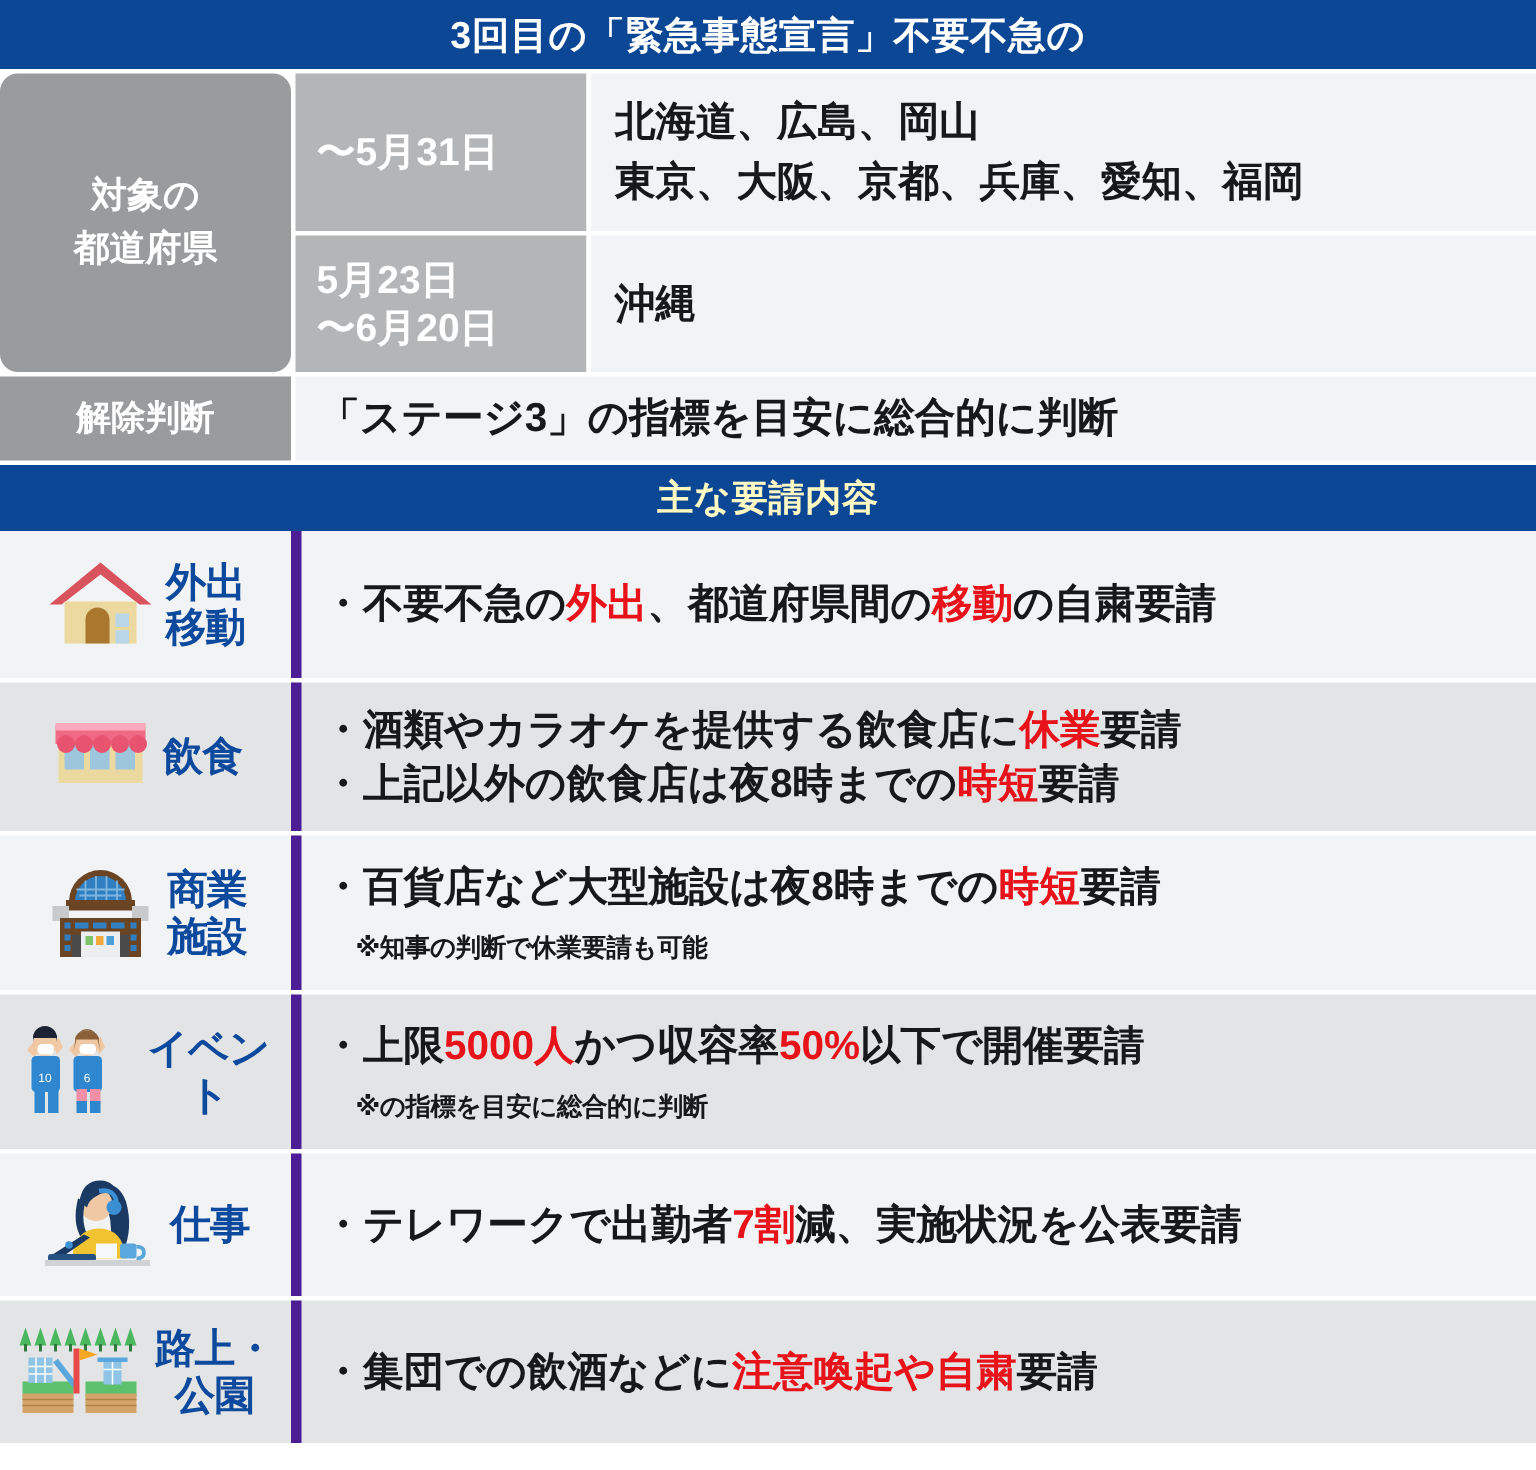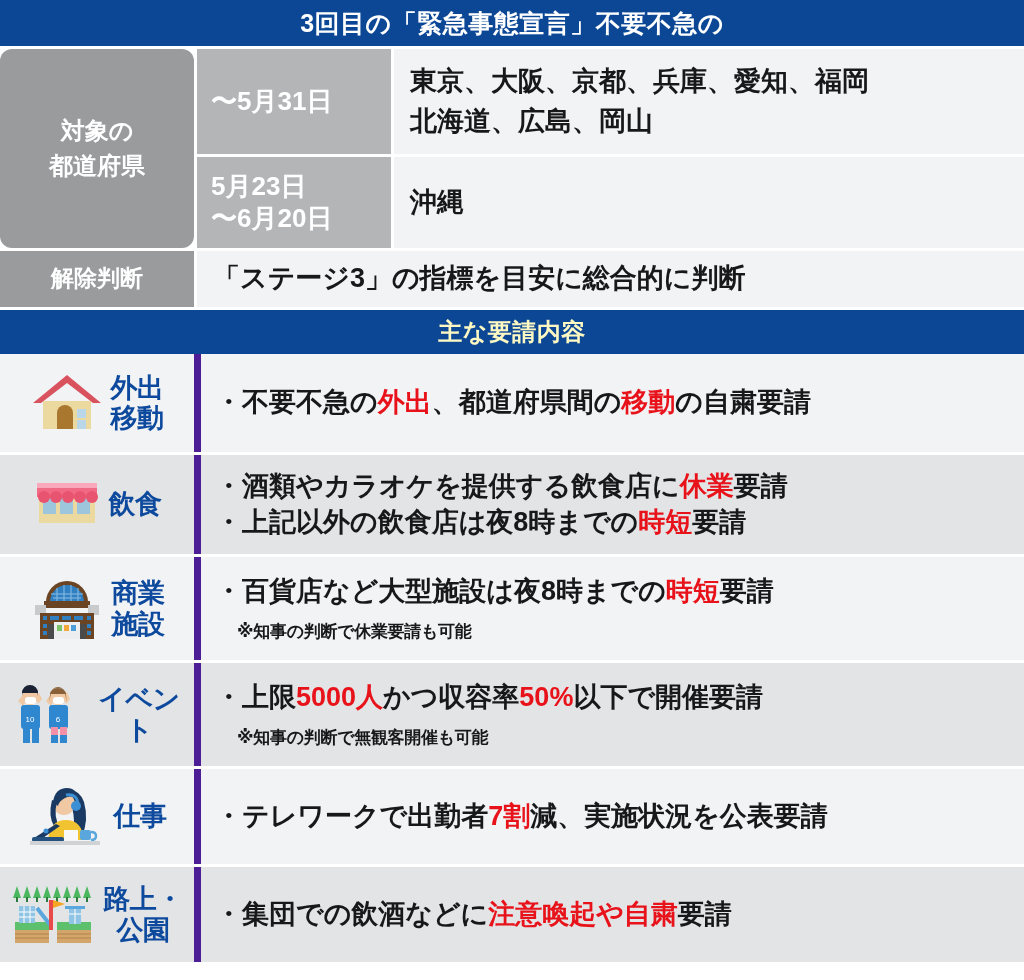--- a/index.html
+++ b/index.html
@@ -101,22 +101,22 @@
         </div>
       </div>
       <div class="gapv"></div>
       <div class="prefecture-right">
 
         <div class="trow" style="height:105px;">
           <div class="datecell">〜5月31日</div>
           <div class="gapv"></div>
           <div class="valuecell">
             <div>
+              <div>北海道、広島、岡山</div>
               <div>東京、大阪、京都、兵庫、愛知、福岡</div>
-              <div>北海道、広島、岡山</div>
             </div>
           </div>
         </div>
 
         <div class="gaph"></div>
 
         <div class="trow" style="height:91px;">
           <div class="datecell">
             <div>
               <div>5月23日</div>
@@ -262,21 +262,21 @@
       <rect x="54" y="54" width="7" height="8" fill="#2f87d0"></rect>
       <text x="52" y="41" font-size="8" fill="#ffffff" text-anchor="middle" font-family="Liberation Sans, sans-serif">6</text>
     </g>
   </svg></span>
           <div class="cap">
             <div>イベント</div>
           </div>
         </div>
         <div class="req-body">
           <div class="line"><span>・上限</span><span class="hl">5000人</span><span>かつ収容率</span><span class="hl">50%</span><span>以下で開催要請</span></div>
-          <div class="note">※知事の判断で無観客開催も可能</div>
+          <div class="note">※の指標を目安に総合的に判断</div>
         </div>
       </div>
       <div class="req bgA" style="height: 98px;">
         <div class="req-icon">
           <span class="glyph"><svg width="78" height="66" viewBox="0 0 78 66">
     <path d="M34 10 q16 -6 22 10 q5 18 -2 34 l-10 0 q4 -16 0 -28 q-6 -10 -10 -16 z" fill="#1b3a63"></path>
     <circle cx="36" cy="22" r="11" fill="#f0c9a4"></circle>
     <path d="M25 20 q2 -14 14 -14 q10 0 12 12 q-8 -6 -14 -2 q-6 3 -7 8 z" fill="#1b3a63"></path>
     <path d="M24 18 q-4 16 2 26 q3 5 6 2 q-7 -12 -3 -26 z" fill="#1b3a63"></path>
     <circle cx="48" cy="24" r="5" fill="#3b8fd4"></circle>

